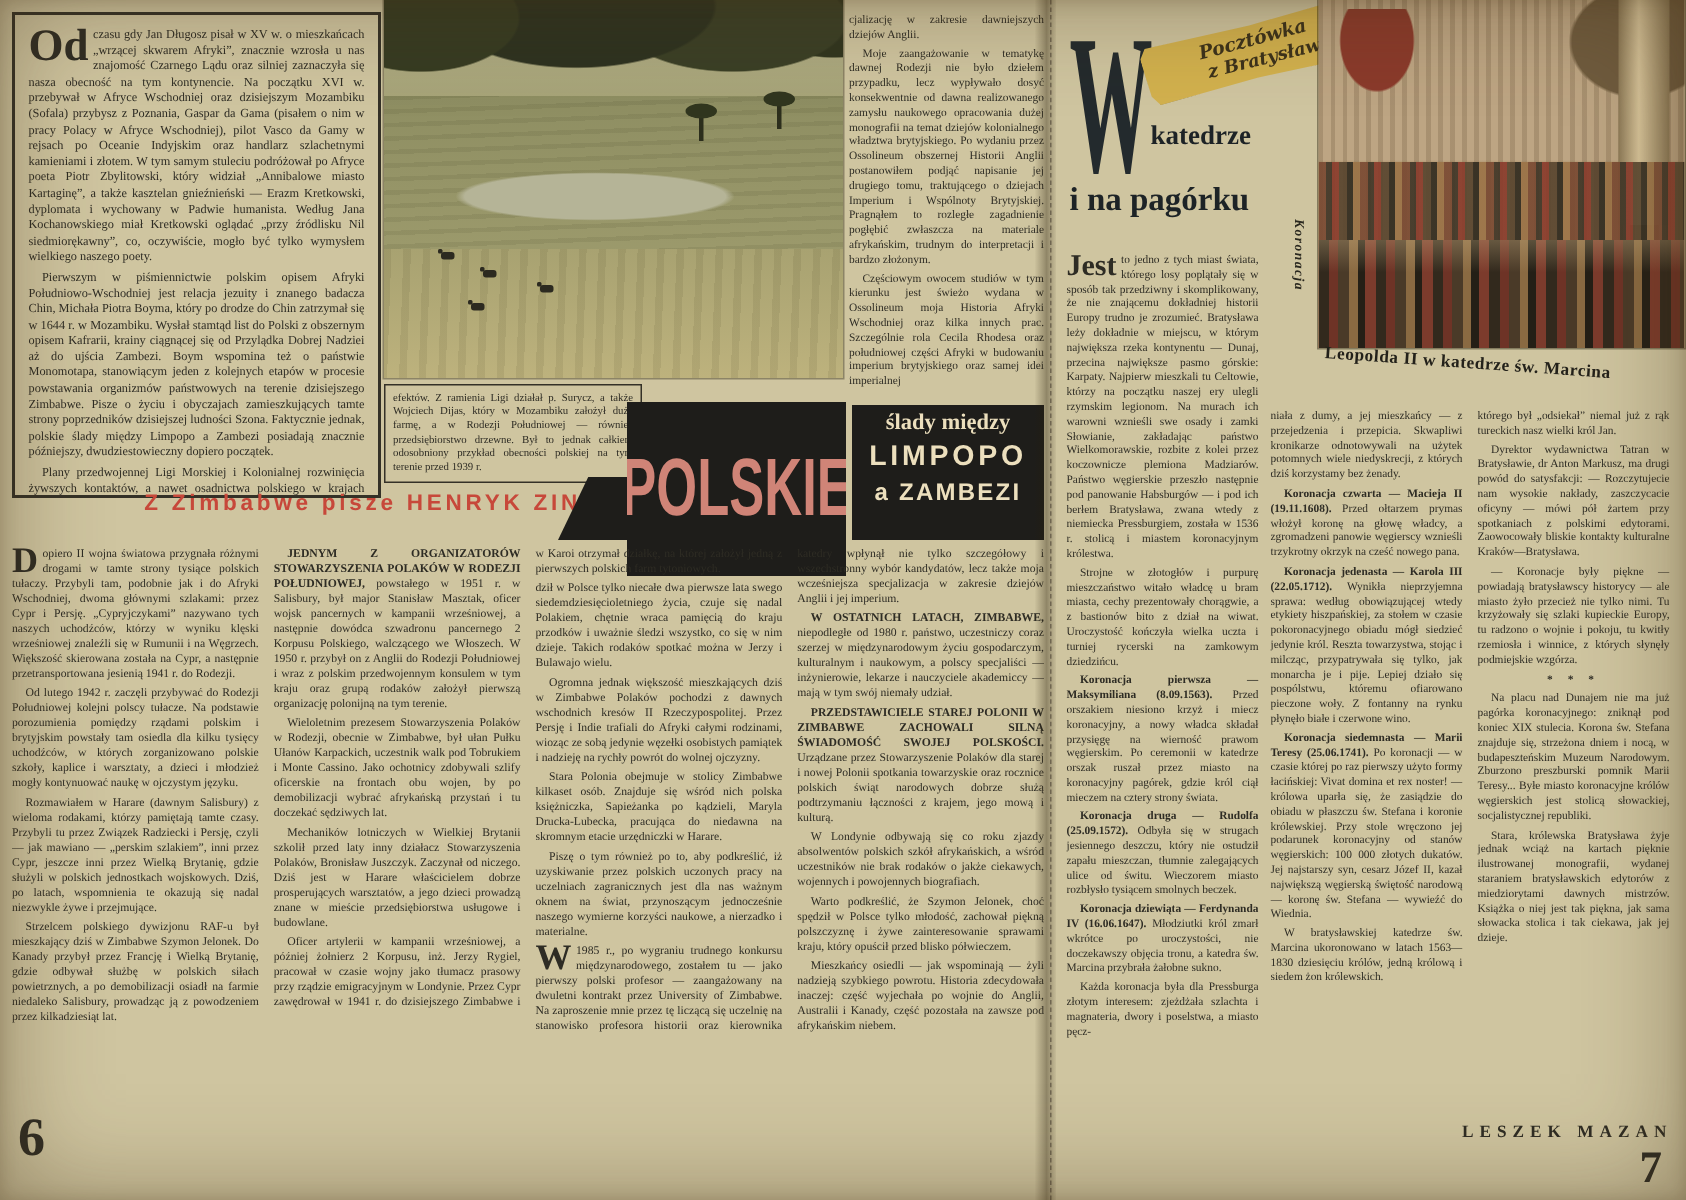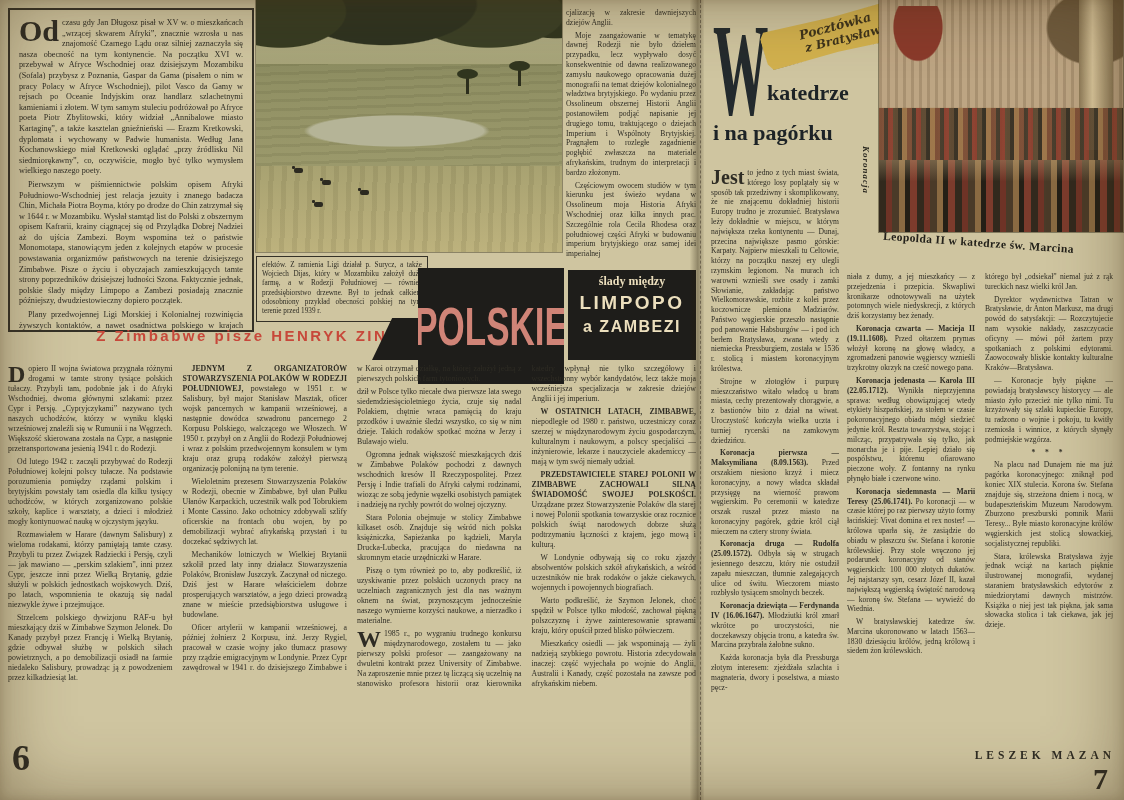--- a/index.html
+++ b/index.html
@@ -69,21 +69,21 @@
     letter-spacing:2.5px;color:var(--headline-red);white-space:nowrap;}
 
   .wedge{position:absolute;left:368px;top:318px;width:48px;height:42px;background:var(--title-bg);
     clip-path:polygon(42% 0,100% 0,100% 100%,0 100%);}
   .title-a{position:absolute;left:414px;top:268px;width:146px;height:116px;background:var(--title-bg);
     display:flex;align-items:center;justify-content:center;overflow:hidden;}
   .title-a span{font-family:"Liberation Sans",sans-serif;font-weight:bold;font-size:35px;
     color:var(--title-pink);transform:scaleY(1.55);letter-spacing:0;}
   .title-b{position:absolute;left:564px;top:270px;width:128px;height:90px;background:var(--title-bg);
     color:var(--title-cream);text-align:center;padding-top:4px;overflow:hidden;}
-  .title-b .tb1{font-family:"Liberation Serif",serif;font-weight:bold;font-size:12px;}
+  .title-b .tb1{font-family:"Liberation Serif",serif;font-weight:bold;font-size:15px;}
   .title-b .tb2{font-family:"Liberation Sans",sans-serif;font-weight:bold;font-size:19px;letter-spacing:2.5px;margin-top:3px;}
   .title-b .tb3{font-family:"Liberation Sans",sans-serif;font-weight:bold;font-size:16px;letter-spacing:1.5px;margin-top:4px;}
 
   .article-cols{position:absolute;left:4px;top:364px;width:688px;height:430px;
     column-count:4;column-gap:10px;overflow:hidden;}
   .article-cols p{font-size:7.8px;line-height:10px;}
 
   .pageno{position:absolute;font-weight:bold;background:var(--paper);}
   .pageno-left{left:6px;top:738px;font-size:36px;line-height:1;padding:2px 10px 2px 2px;}
   .pageno-right{left:388px;top:762px;font-size:30px;line-height:1;padding:2px 4px;}
@@ -91,21 +91,21 @@
   
   .ribbon{position:absolute;left:60px;top:14px;width:152px;height:40px;background:var(--ribbon-yellow);
     transform:rotate(-14deg);box-shadow:1px 2px 3px rgba(40,30,10,.35);
     clip-path:polygon(0 18%,3% 2%,50% 6%,97% 0,100% 20%,99% 80%,96% 100%,48% 94%,4% 99%,1% 82%);
     text-align:center;color:#3c321b;font-family:"DejaVu Serif",serif;font-style:italic;font-weight:bold;}
   .ribbon .r1{font-size:12.5px;margin-top:4px;transform:rotate(-1deg);}
   .ribbon .r2{font-size:12px;margin-top:0;transform:translateX(8px);}
 
   .bigW{position:absolute;left:12px;top:20px;font-family:"Liberation Serif",serif;font-weight:bold;
     font-size:132px;line-height:.76;color:#232a2d;transform:scale(.42,1);transform-origin:left top;}
-  .rt1{position:absolute;left:66px;top:80px;font-weight:bold;font-size:22px;color:#1d2326;}
+  .rt1{position:absolute;left:66px;top:80px;font-weight:bold;font-size:18px;color:#1d2326;}
   .rt2{position:absolute;left:12px;top:120px;font-weight:bold;font-size:22px;color:#1d2326;}
 
   .engraving{position:absolute;left:178px;top:0;width:244px;height:232px;overflow:hidden;
     background:
       radial-gradient(120px 95px at 88% 12%,#6f5b3e 0 38%,transparent 40%),
       repeating-linear-gradient(90deg,rgba(70,50,25,.18) 0 3px,transparent 3px 8px),
       linear-gradient(180deg,#bda583 0 46%,#b0936c 47% 100%);
     box-shadow:0 0 0 1px rgba(40,35,15,.45);}
   .eng-col{position:absolute;right:10px;top:0;width:34px;height:150px;
     background:linear-gradient(90deg,#8d7a57,#d9c69c 40%,#8d7a57);}

